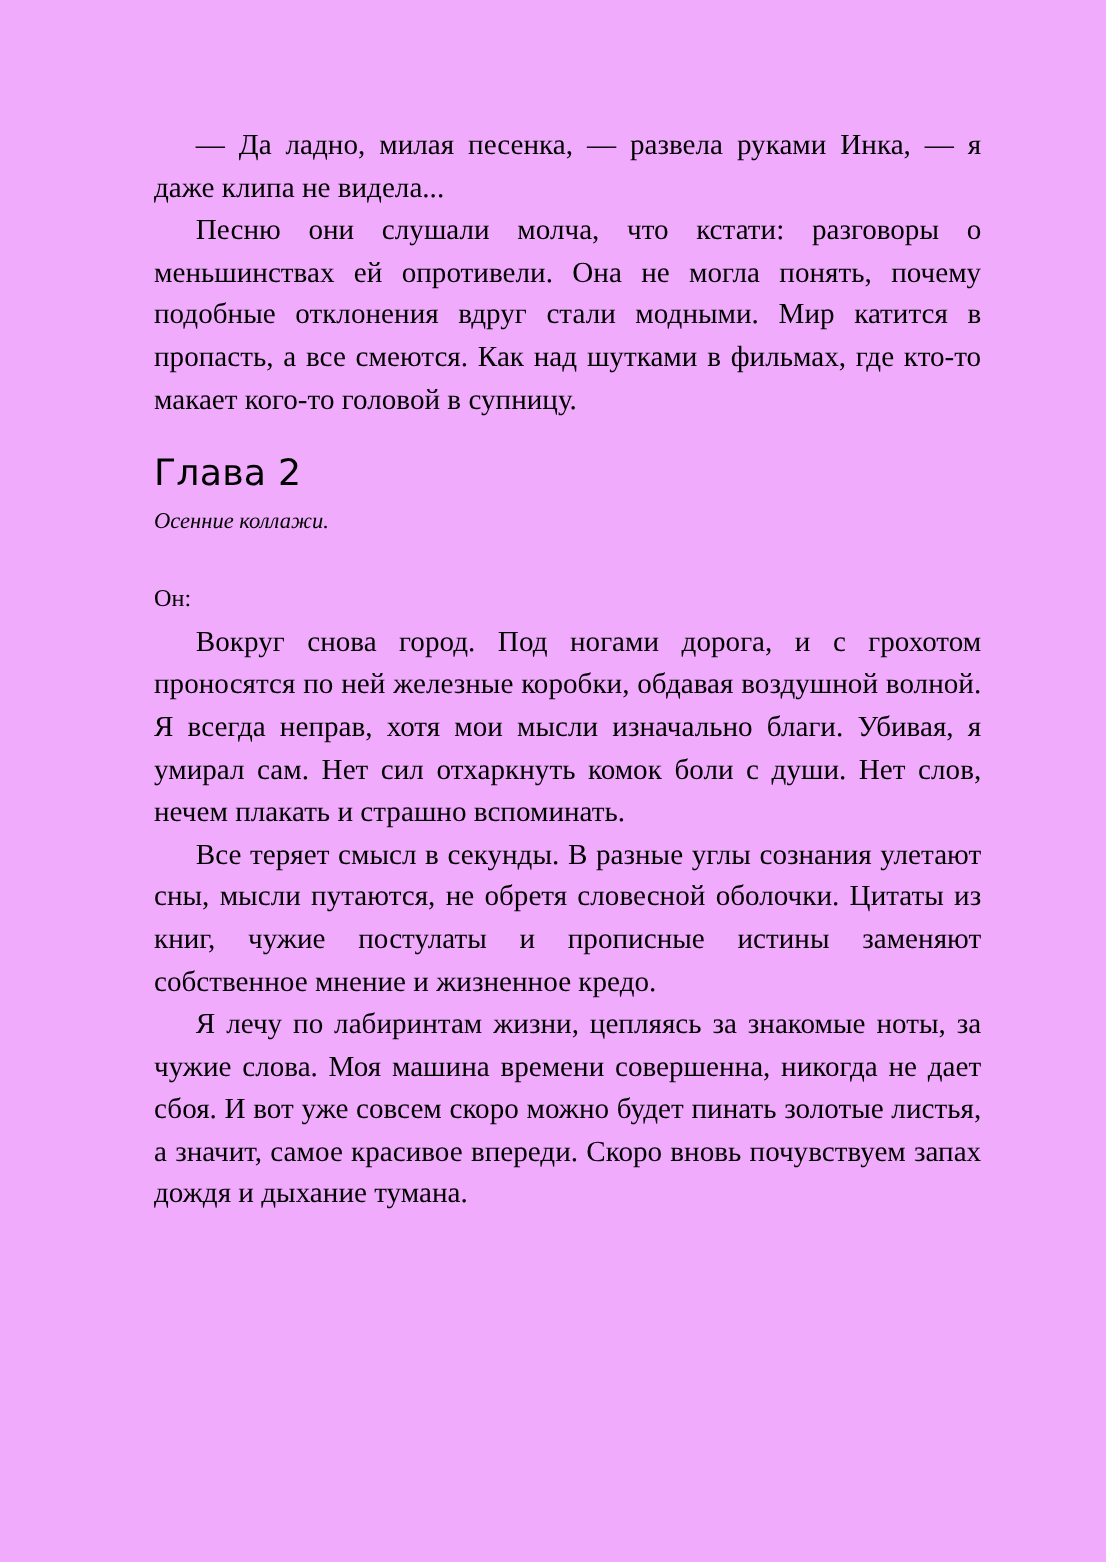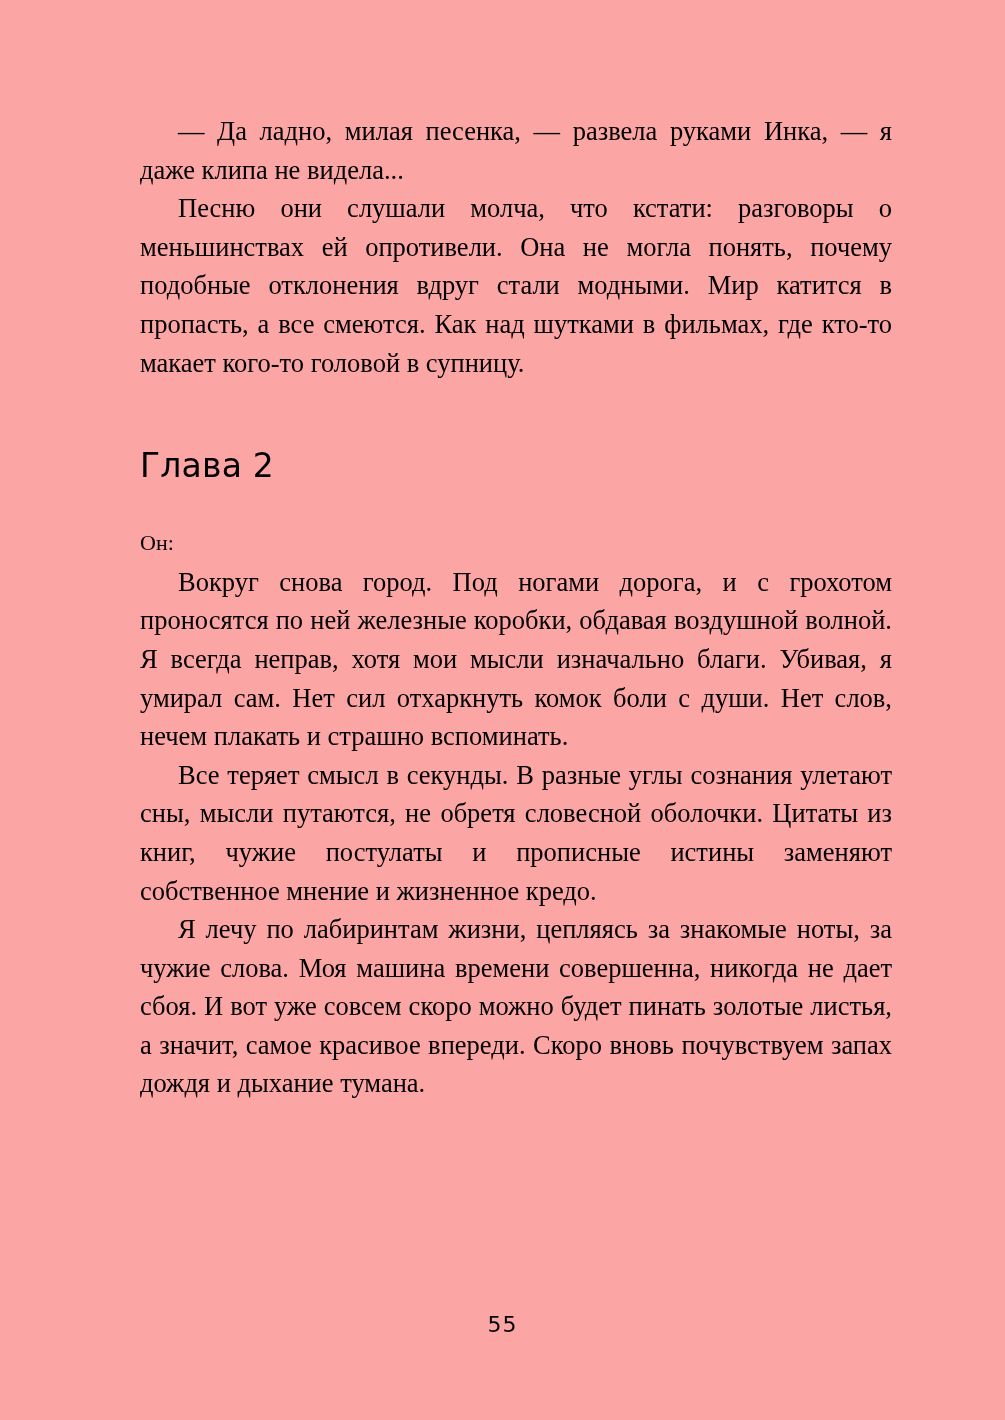--- a/index.html
+++ b/index.html
@@ -13,21 +13,21 @@
     background: #ffffff;
     font-family: "Liberation Serif", "DejaVu Serif", serif;
     color: #000000;
     overflow: hidden;
   }
 
   .page {
     position: relative;
     width: 1005px;
     height: 1420px;
-    background: #fca5a5;
+    background: #f0abfc;
     box-sizing: border-box;
   }
 
   .text-block {
     position: absolute;
     left: 140px;
     top: 112px;
     width: 752px;
   }
 
@@ -43,21 +43,21 @@
     -webkit-hyphens: manual;
     letter-spacing: 0px;
     word-spacing: 0px;
   }
 
   p.para.last-line-left {
     text-align-last: left;
   }
 
   .chapter-block {
-    margin-top: 64px;
+    margin-top: 28px;
   }
 
   h1.chapter-title {
     margin: 0;
     padding: 0;
     font-family: "DejaVu Sans", "Liberation Sans", sans-serif;
     font-size: 33px;
     font-weight: 400;
     line-height: 40px;
     letter-spacing: 0.2px;
@@ -115,27 +115,27 @@
     <p class="para last-line-left">— Да ладно, милая песенка, — развела руками Инка, — я даже клипа не видела...</p>
 
     <p class="para last-line-left">Песню они слушали молча, что кстати: разговоры о меньшинствах ей опротивели. Она не могла понять, почему подобные отклонения вдруг стали модными. Мир катится в пропасть, а все смеются. Как над шутками в фильмах, где кто-то макает кого-то головой в супницу.</p>
 
 
 
 
     <div class="chapter-block">
       <h1 class="chapter-title">Глава 2</h1>
 
+      <p class="chapter-subtitle">Осенние коллажи.</p>
     </div>
 
     <p class="speaker-line">Он:</p>
 
     <p class="para last-line-left">Вокруг снова город. Под ногами дорога, и с грохотом проносятся по ней железные коробки, обдавая воздушной волной. Я всегда неправ, хотя мои мысли изначально благи. Убивая, я умирал сам. Нет сил отхаркнуть комок боли с души. Нет слов, нечем плакать и страшно вспоминать.</p>
 
     <p class="para last-line-left after-speaker">Все теряет смысл в секунды. В разные углы сознания улетают сны, мысли путаются, не обретя словесной оболочки. Цитаты из книг, чужие постулаты и прописные истины заменяют собственное мнение и жизненное кредо.</p>
 
     <p class="para last-line-left">Я лечу по лабиринтам жизни, цепляясь за знакомые ноты, за чужие слова. Моя машина времени совершенна, никогда не дает сбоя. И вот уже совсем скоро можно будет пинать золотые листья, а значит, самое красивое впереди. Скоро вновь почувствуем запах дождя и дыхание тумана.</p>
 
   </div>
 
-  <div class="page-number">55</div>
 
 </div>
 
 </body></html>

